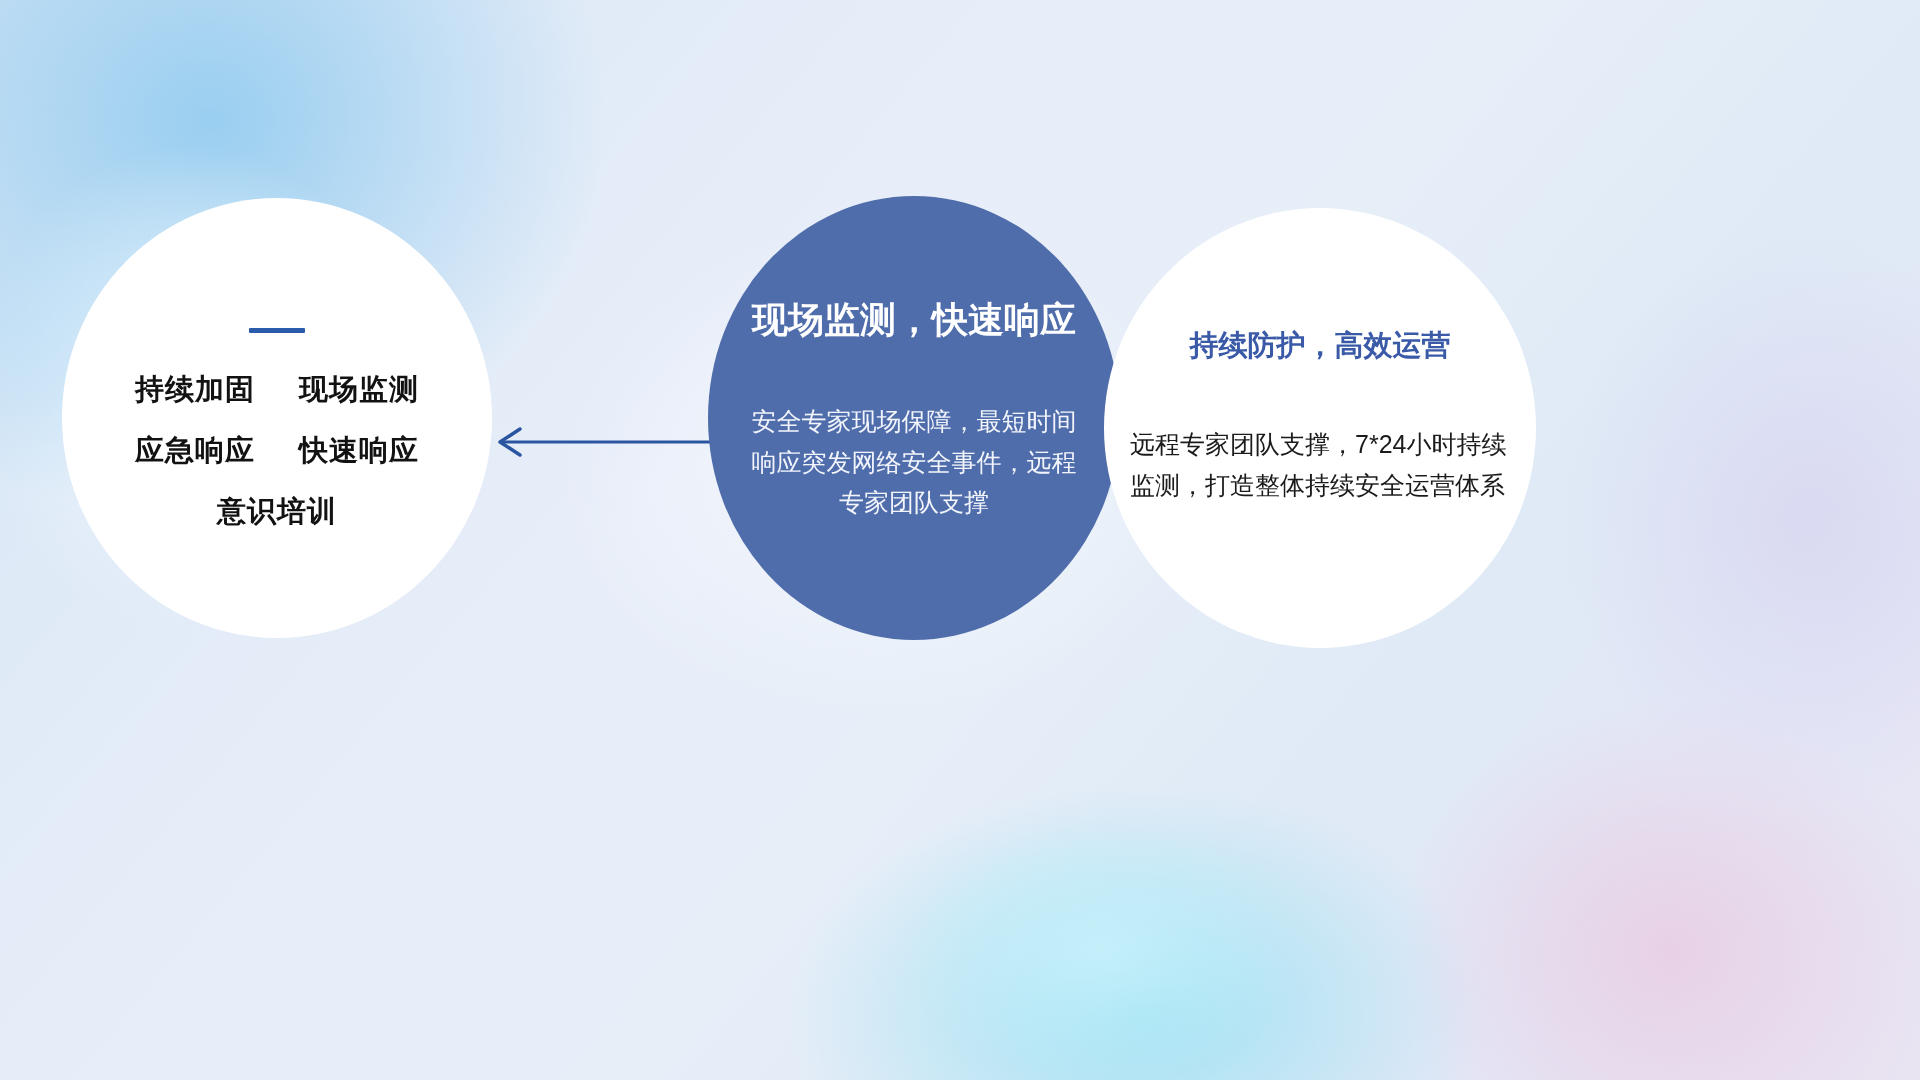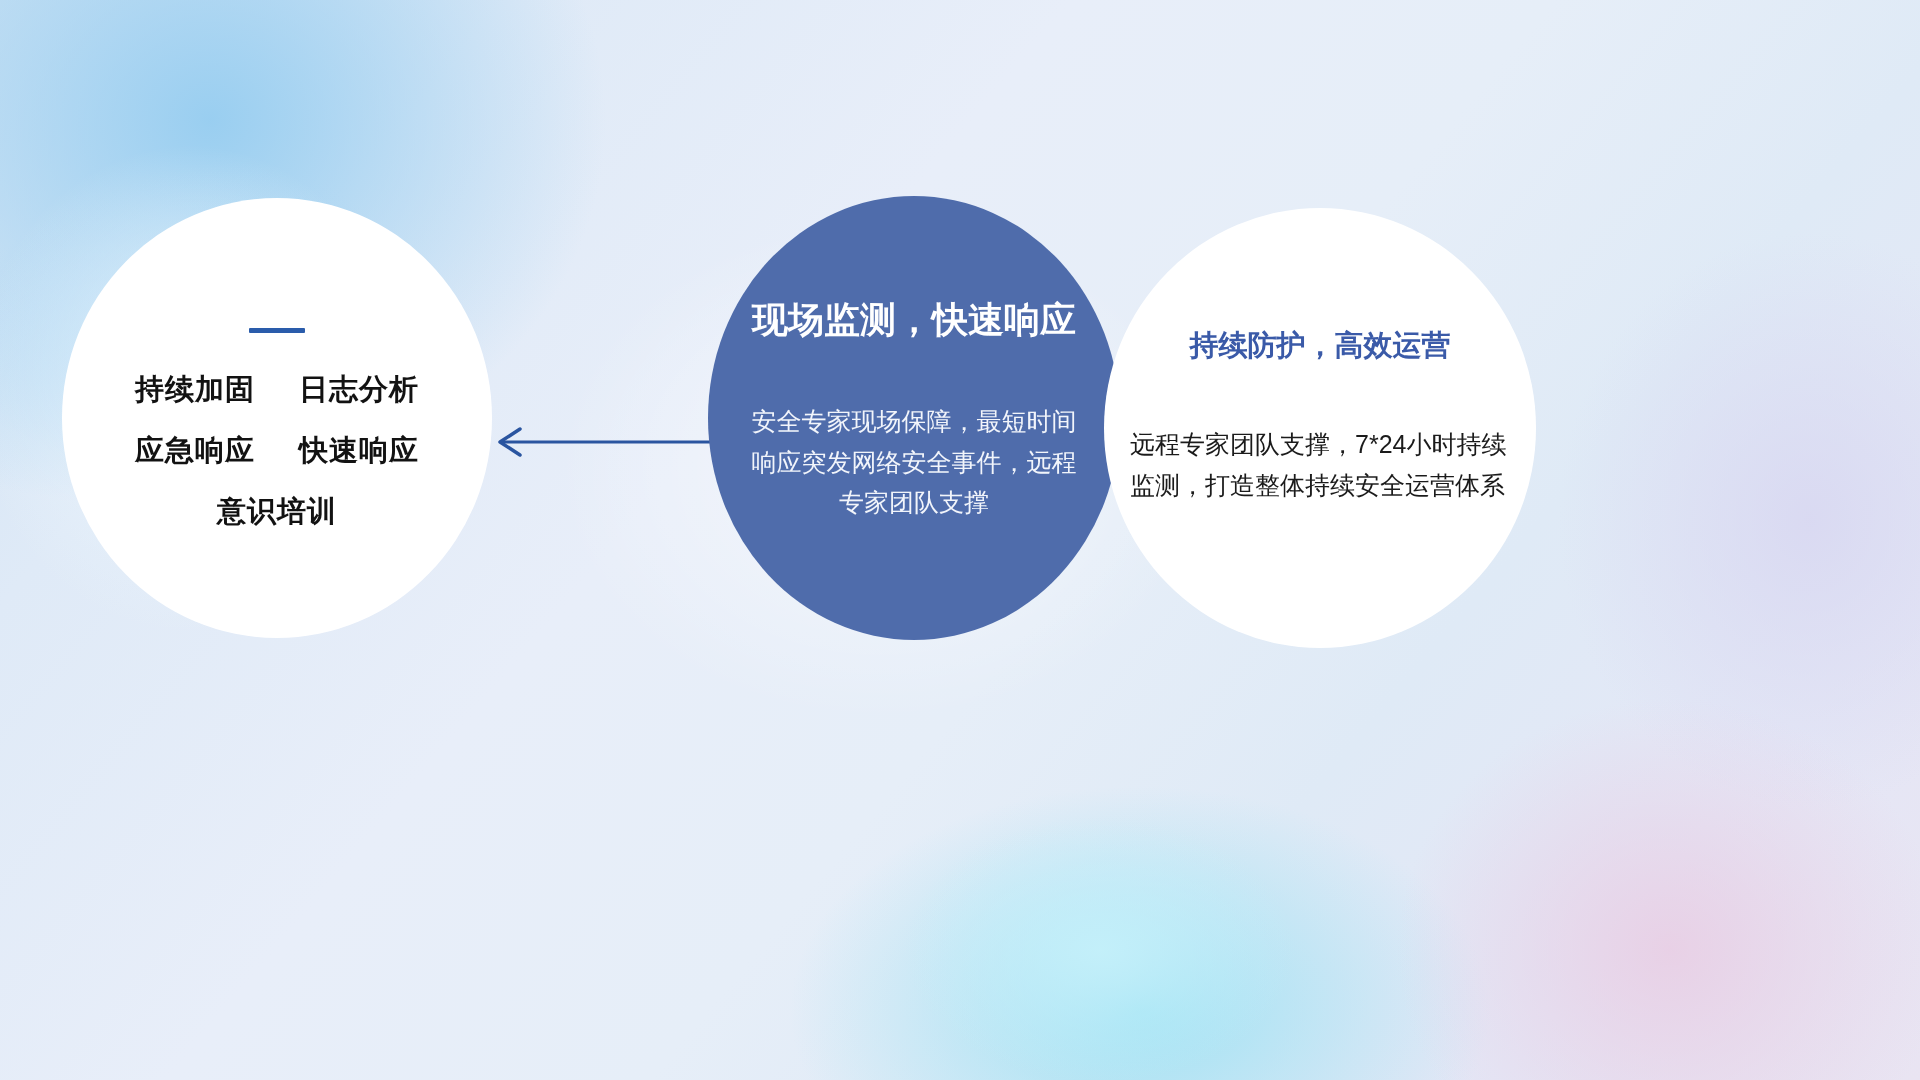--- a/index.html
+++ b/index.html
@@ -193,21 +193,21 @@
       <polyline points="40,17 20,30 40,43" fill="none" stroke="#2a55a0" stroke-width="3.5" stroke-linecap="round" stroke-linejoin="round"></polyline>
     </g>
   </svg>
 
   <div class="circle" id="circle-left">
     <div id="left-accent-dash"></div>
     <div id="left-keywords">
       <div class="kw-row">
         <span>持续加固</span>
         <span class="kw-gap"></span>
-        <span>日志分析</span>
+        <span>现场监测</span>
       </div>
       <div class="kw-row">
         <span>应急响应</span>
         <span class="kw-gap"></span>
         <span>快速响应</span>
       </div>
       <div class="kw-row">
         <span>意识培训</span>
       </div>
     </div>

